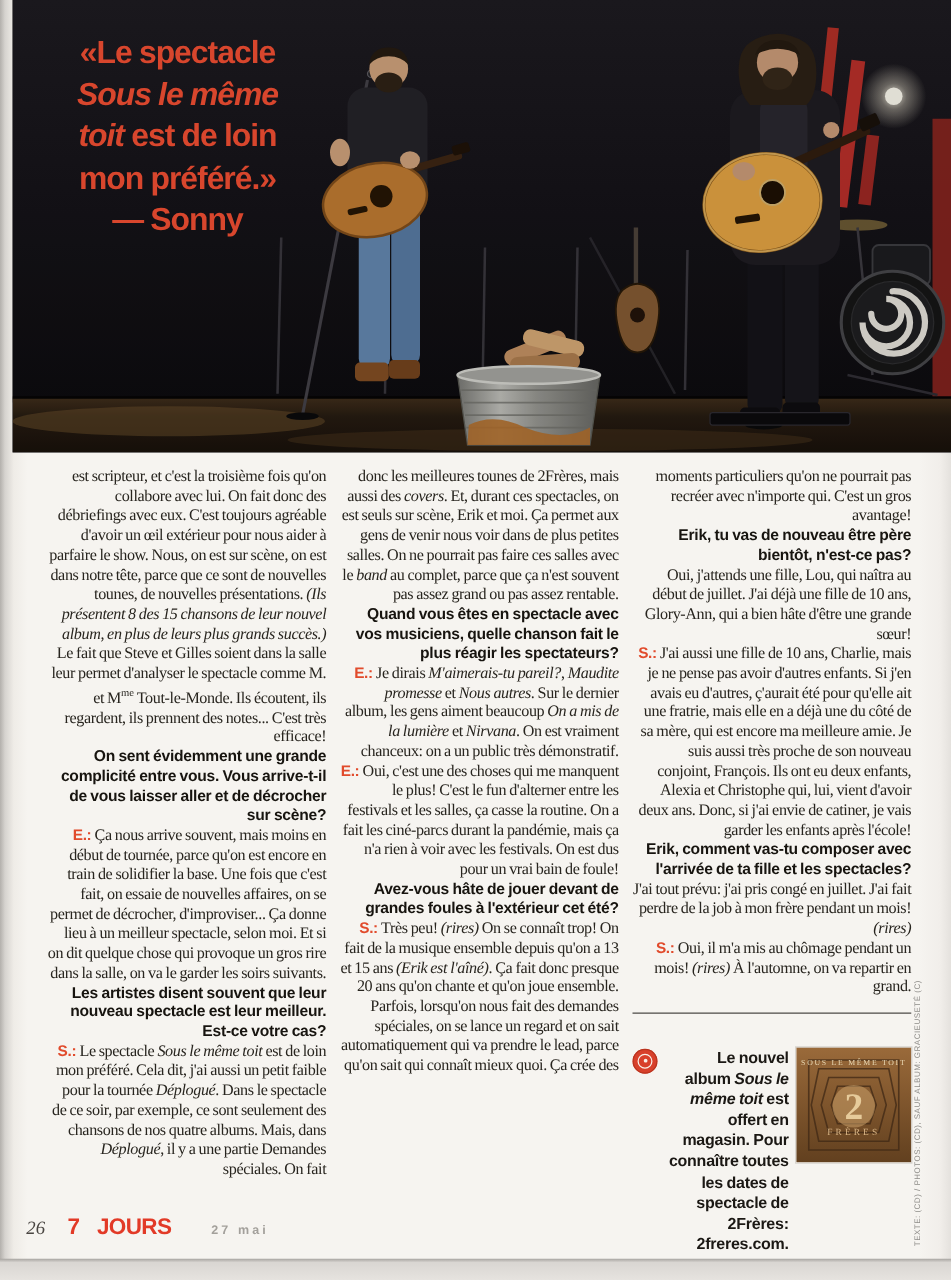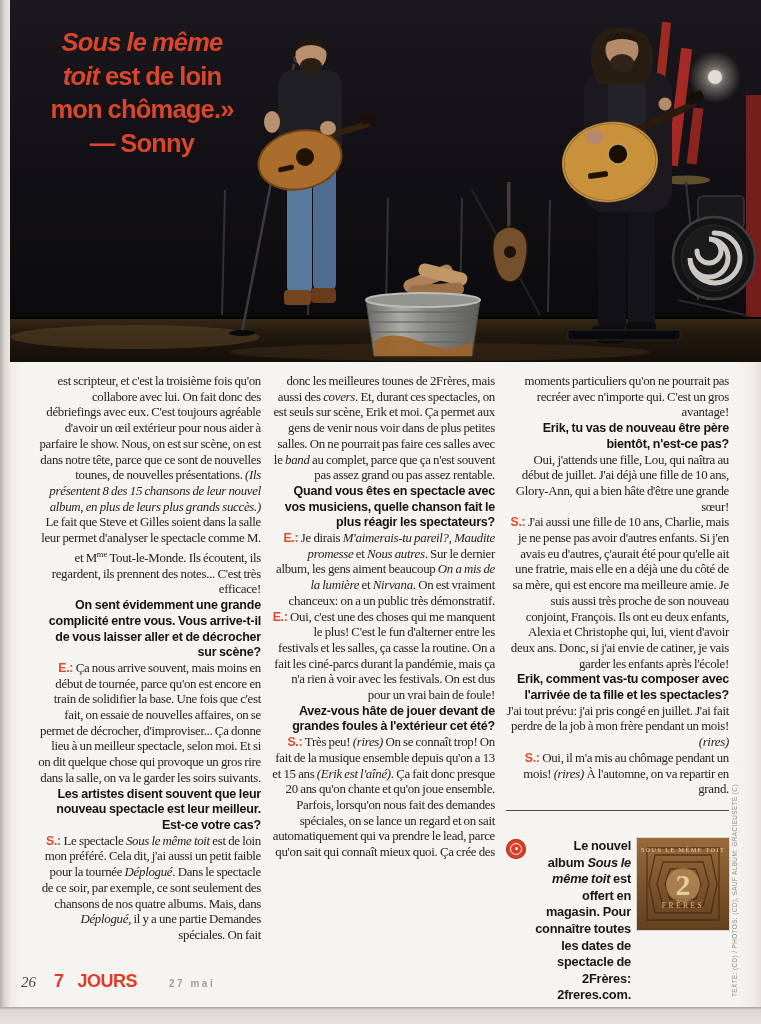--- a/index.html
+++ b/index.html
@@ -231,23 +231,24 @@
         <circle cx="612" cy="50" r="16.5" fill="#c09372"></circle>
         <ellipse cx="612" cy="63" rx="12" ry="9" fill="#342719"></ellipse>
         <path d="M594 44 q4 -12 18 -12 q14 0 18 12 q-9 -5 -18 -5 q-9 0 -18 5 Z" fill="#241a10"></path>
         <rect x="558" y="330" width="112" height="10" rx="2" fill="#0b0a0c" stroke="#2c2a30" stroke-width="1"></rect>
       </g>
 
       <rect x="0" y="0" width="751" height="362" fill="#000" opacity="0.06"></rect>
     </svg>
 
     <div class="quote">
+        <p class="blk blk-ql"><span class="seg-r">«Le spectacle</span></p>
         <p class="blk blk-ql"><span class="seg-i">Sous le même</span></p>
         <p class="blk blk-ql"><span class="seg-i">toit</span><span class="seg-r"> est de loin</span></p>
-        <p class="blk blk-ql"><span class="seg-r">mon chômage.»</span></p>
+        <p class="blk blk-ql"><span class="seg-r">mon préféré.»</span></p>
         <p class="blk blk-ql"><span class="seg-r">— Sonny</span></p>
       </div>
   </div>
 
   <div class="col col1">
       <p class="blk blk-body"><span class="seg-r">est scripteur, et c'est la troisième fois qu'on collabore avec lui. On fait donc des débriefings avec eux. C'est toujours agréable d'avoir un œil extérieur pour nous aider à parfaire le show. Nous, on est sur scène, on est dans notre tête, parce que ce sont de nouvelles tounes, de nouvelles présentations. </span><span class="seg-i">(Ils présentent 8 des 15 chansons de leur nouvel album, en plus de leurs plus grands succès.)</span><span class="seg-r"> Le fait que Steve et Gilles soient dans la salle leur permet d'analyser le spectacle comme M. et M</span><span class="seg-sup">me</span><span class="seg-r"> Tout-le-Monde. Ils écoutent, ils regardent, ils prennent des notes... C'est très efficace!</span></p>
       <p class="blk blk-q"><span class="seg-r">On sent évidemment une grande complicité entre vous. Vous arrive-t-il de vous laisser aller et de décrocher sur scène?</span></p>
       <p class="blk blk-body"><span class="seg-sp">E.: </span><span class="seg-r">Ça nous arrive souvent, mais moins en début de tournée, parce qu'on est encore en train de solidifier la base. Une fois que c'est fait, on essaie de nouvelles affaires, on se permet de décrocher, d'improviser... Ça donne lieu à un meilleur spectacle, selon moi. Et si on dit quelque chose qui provoque un gros rire dans la salle, on va le garder les soirs suivants.</span></p>
       <p class="blk blk-q"><span class="seg-r">Les artistes disent souvent que leur nouveau spectacle est leur meilleur. Est-ce votre cas?</span></p>
       <p class="blk blk-body"><span class="seg-sp">S.: </span><span class="seg-r">Le spectacle </span><span class="seg-i">Sous le même toit</span><span class="seg-r"> est de loin mon préféré. Cela dit, j'ai aussi un petit faible pour la tournée </span><span class="seg-i">Déplogué</span><span class="seg-r">. Dans le spectacle de ce soir, par exemple, ce sont seulement des chansons de nos quatre albums. Mais, dans </span><span class="seg-i">Déplogué</span><span class="seg-r">, il y a une partie Demandes spéciales. On fait</span></p>

